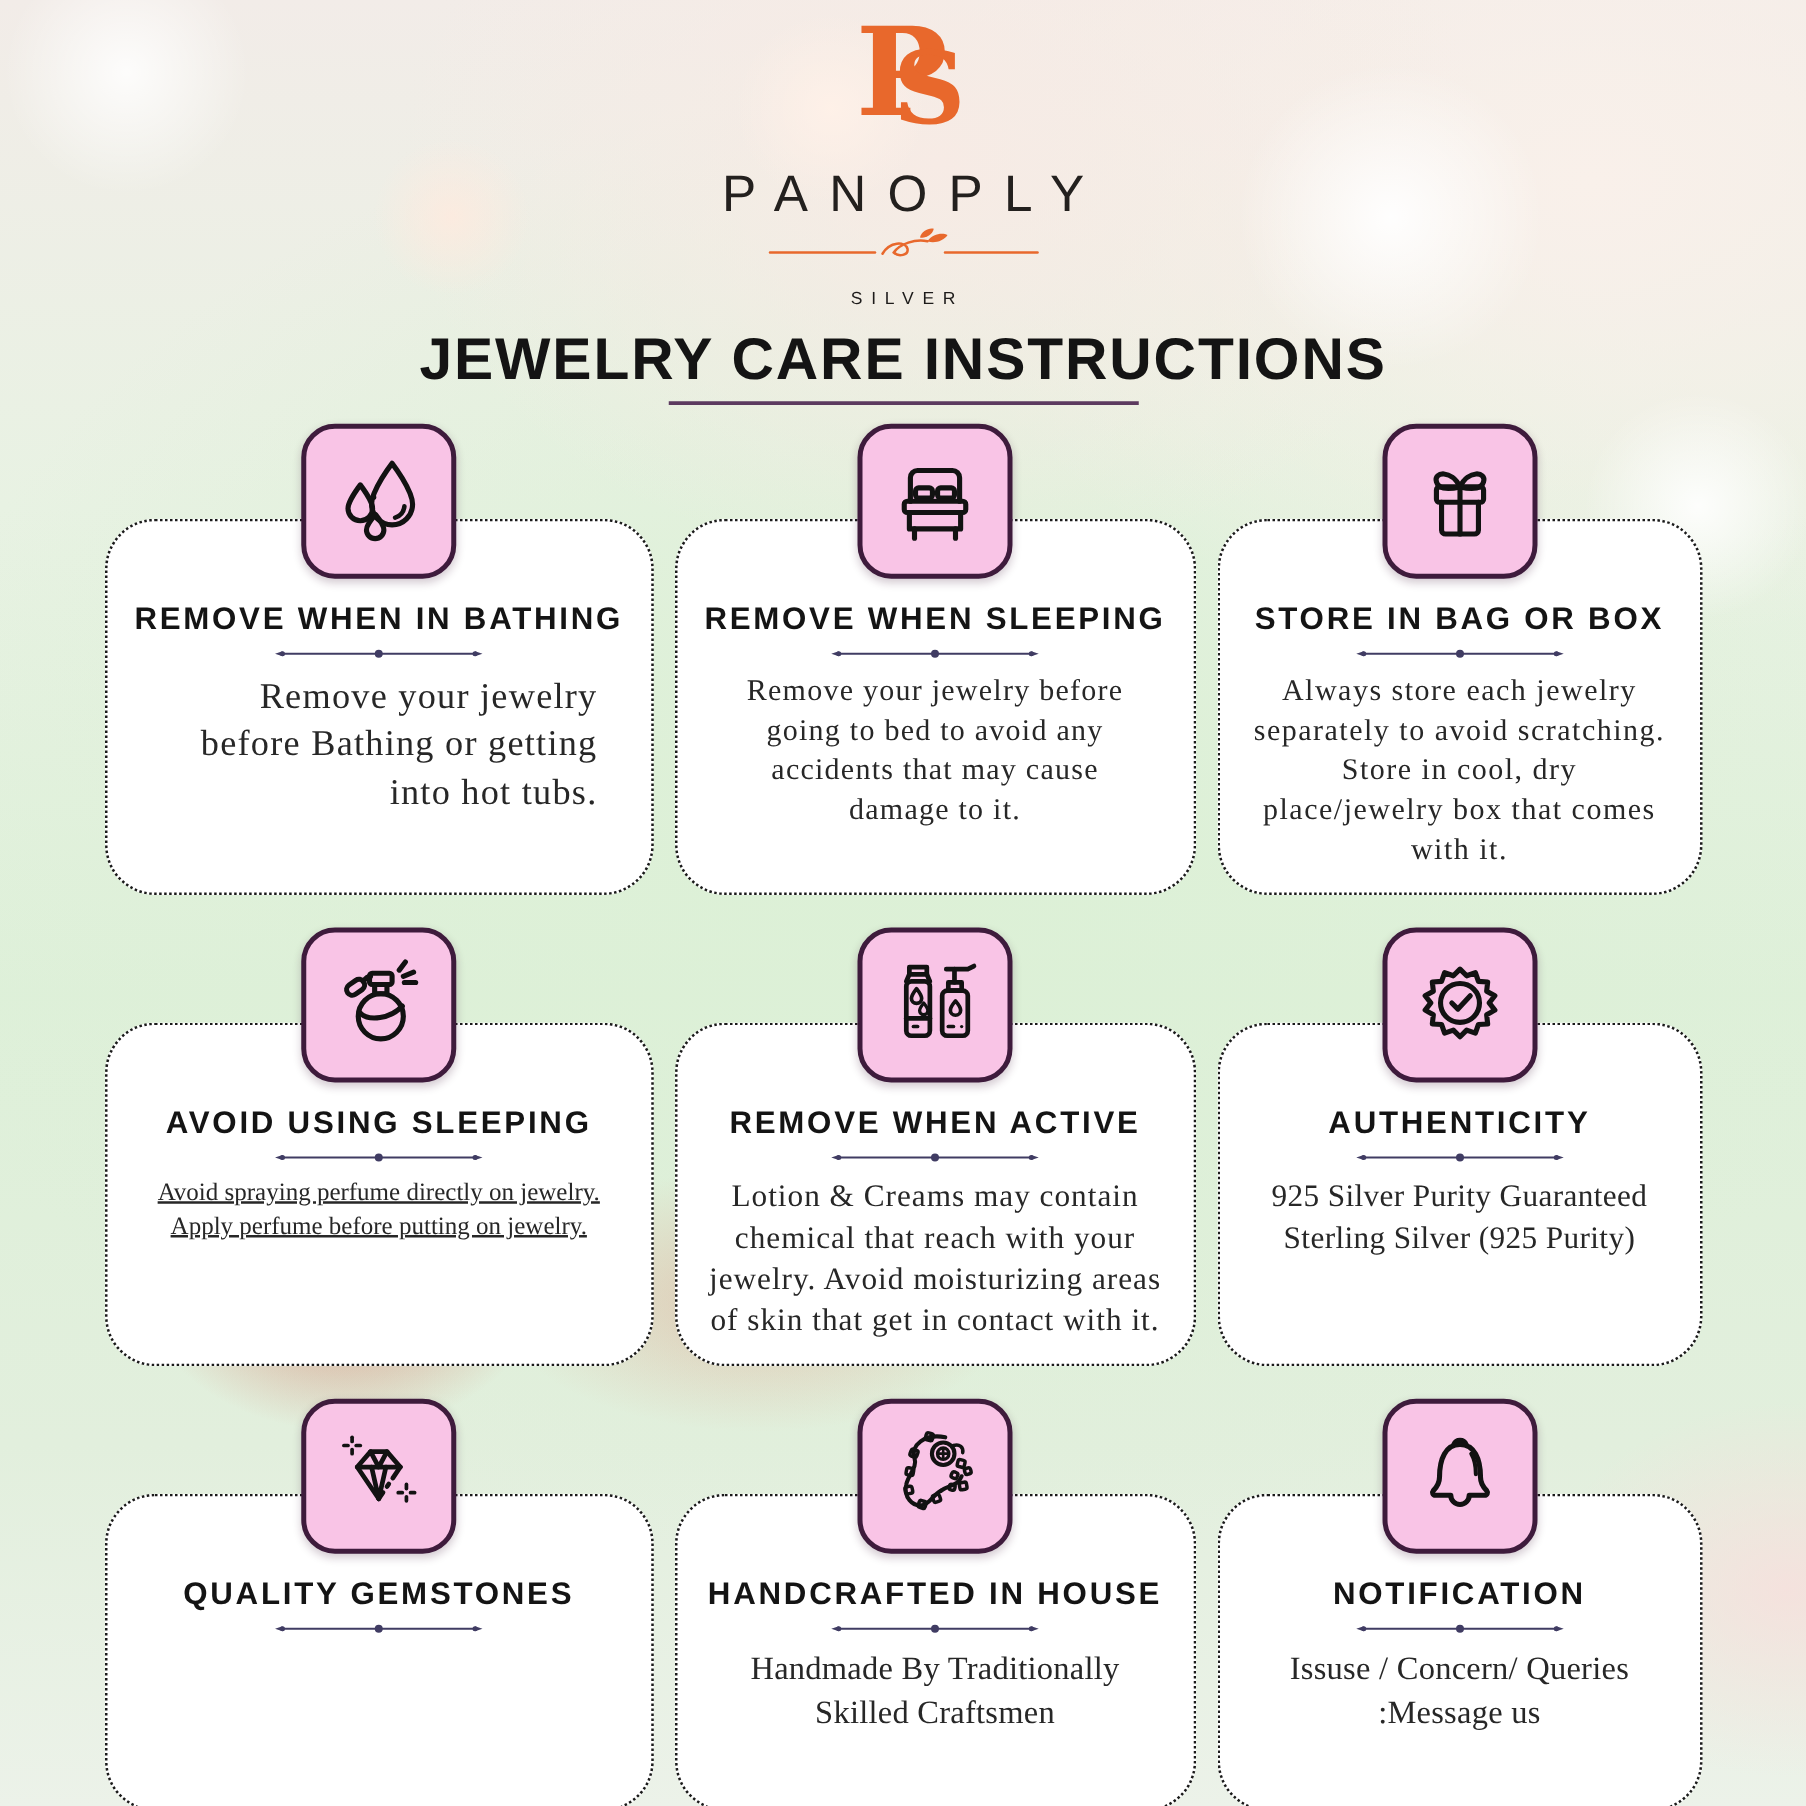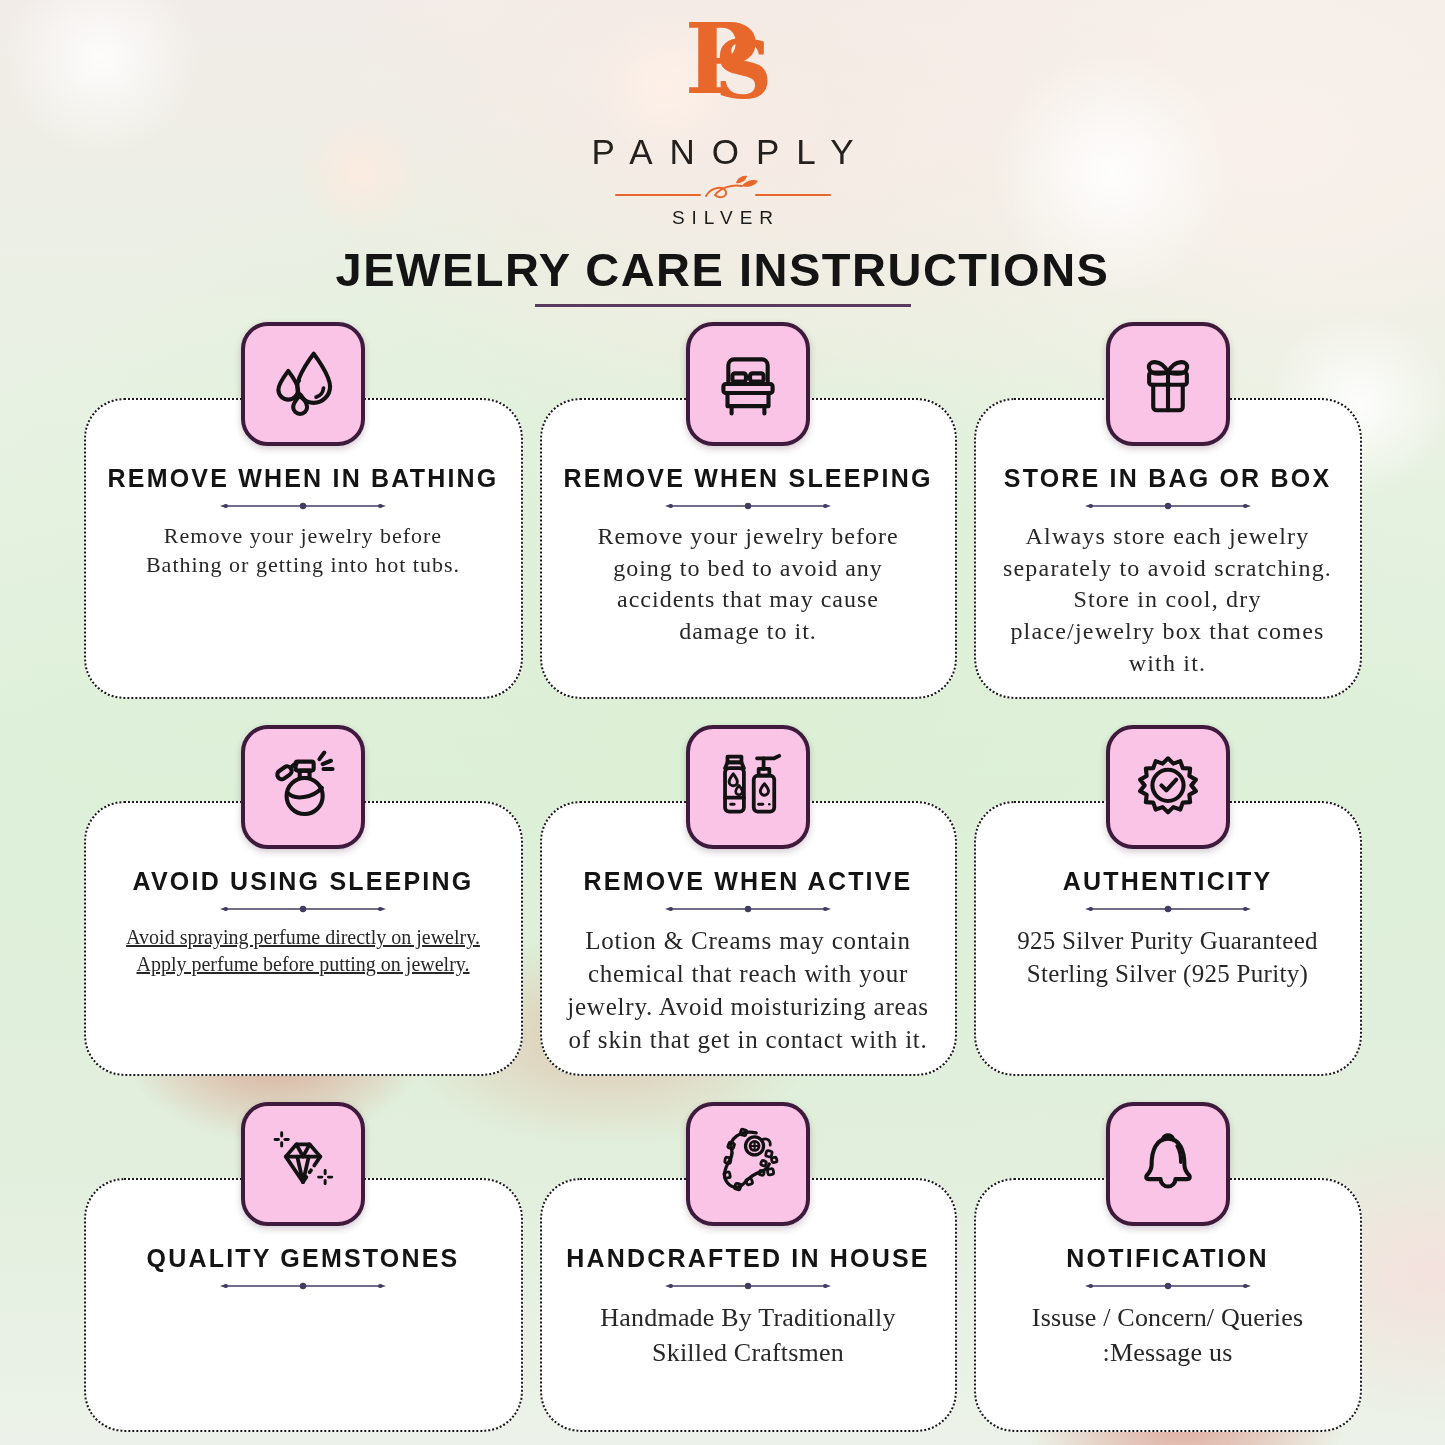--- a/index.html
+++ b/index.html
@@ -21,23 +21,23 @@
       radial-gradient(ellipse 560px 420px at 52% 9%, #f7ebe5, rgba(247,235,229,0) 78%),
       radial-gradient(ellipse 700px 480px at 88% 10%, #f9f0ea, rgba(249,240,234,0) 78%),
       radial-gradient(ellipse 980px 720px at 50% 46%, #dcf0d6, rgba(220,240,214,0) 82%),
       linear-gradient(180deg,#f2ece8 0%,#e8f2e3 28%,#def0d9 55%,#e2efdd 80%,#ecf2e9 100%);
   }
   
   .header{text-align:center;padding-top:24px;}
   .monogram{position:relative;width:120px;height:104px;margin:0 auto;color:#e8682c;font-family:"DejaVu Serif",serif;font-weight:700;}
   .monogram .p{position:absolute;left:22px;top:-14px;font-size:98px;line-height:1;}
   .monogram .s{position:absolute;left:52px;top:6px;font-size:80px;line-height:1;}
-  .brand{font-size:35px;letter-spacing:17px;color:#23201e;margin-top:4px;padding-left:17px;}
+  .brand{font-size:41px;letter-spacing:17px;color:#23201e;margin-top:4px;padding-left:17px;}
   .flourish{margin-top:2px;line-height:0;}
-  .silver{font-size:19px;letter-spacing:7px;color:#1d1b1a;margin-top:3px;padding-left:7px;}
+  .silver{font-size:14px;letter-spacing:7px;color:#1d1b1a;margin-top:19px;padding-left:7px;}
   .page-title{font-size:47px;font-weight:700;letter-spacing:1.5px;color:#141414;margin-top:13px;text-align:center;}
   .title-underline{width:376px;height:3px;background:#5c3a5f;margin:7px auto 0;}
   
   .grid{width:1278px;margin:15px auto 0;display:grid;grid-template-columns:repeat(3,1fr);column-gap:17px;row-gap:26px;}
   .cell{position:relative;display:flex;flex-direction:column;align-items:stretch;}
   .tile{
     width:124px;height:124px;margin:0 auto;z-index:2;
     background:#f9c4e6;border:4px solid #3e1b3c;border-radius:27px;
     display:flex;align-items:center;justify-content:center;
     box-shadow:0 3px 7px rgba(60,20,50,.22);
@@ -46,21 +46,21 @@
   .tile svg{width:82px;height:82px;color:#121212;}
   .card{
     flex:1;margin-top:-48px;min-height:254px;box-sizing:border-box;
     background:#ffffff;border:2px dotted #1a1a1a;border-radius:40px;
     padding:64px 22px 18px;text-align:center;
     display:flex;flex-direction:column;align-items:center;
   }
   .card-title{font-size:25px;font-weight:700;letter-spacing:2.2px;color:#141414;white-space:nowrap;}
   .rule{margin:7px 0 9px;line-height:0;}
   .body{font-family:"Liberation Serif",serif;color:#272727;line-height:1.32;}
-  .cell:nth-child(1) .body{font-size:22px;letter-spacing:1px;max-width:350px;}
+  .cell:nth-child(1) .body{font-size:29px;letter-spacing:1px;max-width:350px;text-align:right;}
   .cell:nth-child(2) .body{font-size:24px;letter-spacing:1px;max-width:340px;}
   .cell:nth-child(3) .body{font-size:24px;letter-spacing:1.2px;max-width:330px;}
   .cell:nth-child(4) .body{font-size:20px;letter-spacing:0;max-width:365px;text-decoration:underline;}
   .cell:nth-child(5) .body{font-size:25px;letter-spacing:.8px;max-width:380px;}
   .cell:nth-child(6) .body{font-size:25px;letter-spacing:.3px;max-width:330px;}
   .cell:nth-child(7) .body{font-size:26px;letter-spacing:.3px;max-width:360px;}
   .cell:nth-child(8) .body{font-size:26px;letter-spacing:.2px;max-width:340px;}
   .cell:nth-child(9) .body{font-size:26px;letter-spacing:.2px;max-width:310px;font-family:Liberation Serif, serif;}
 </style>
 </head>

